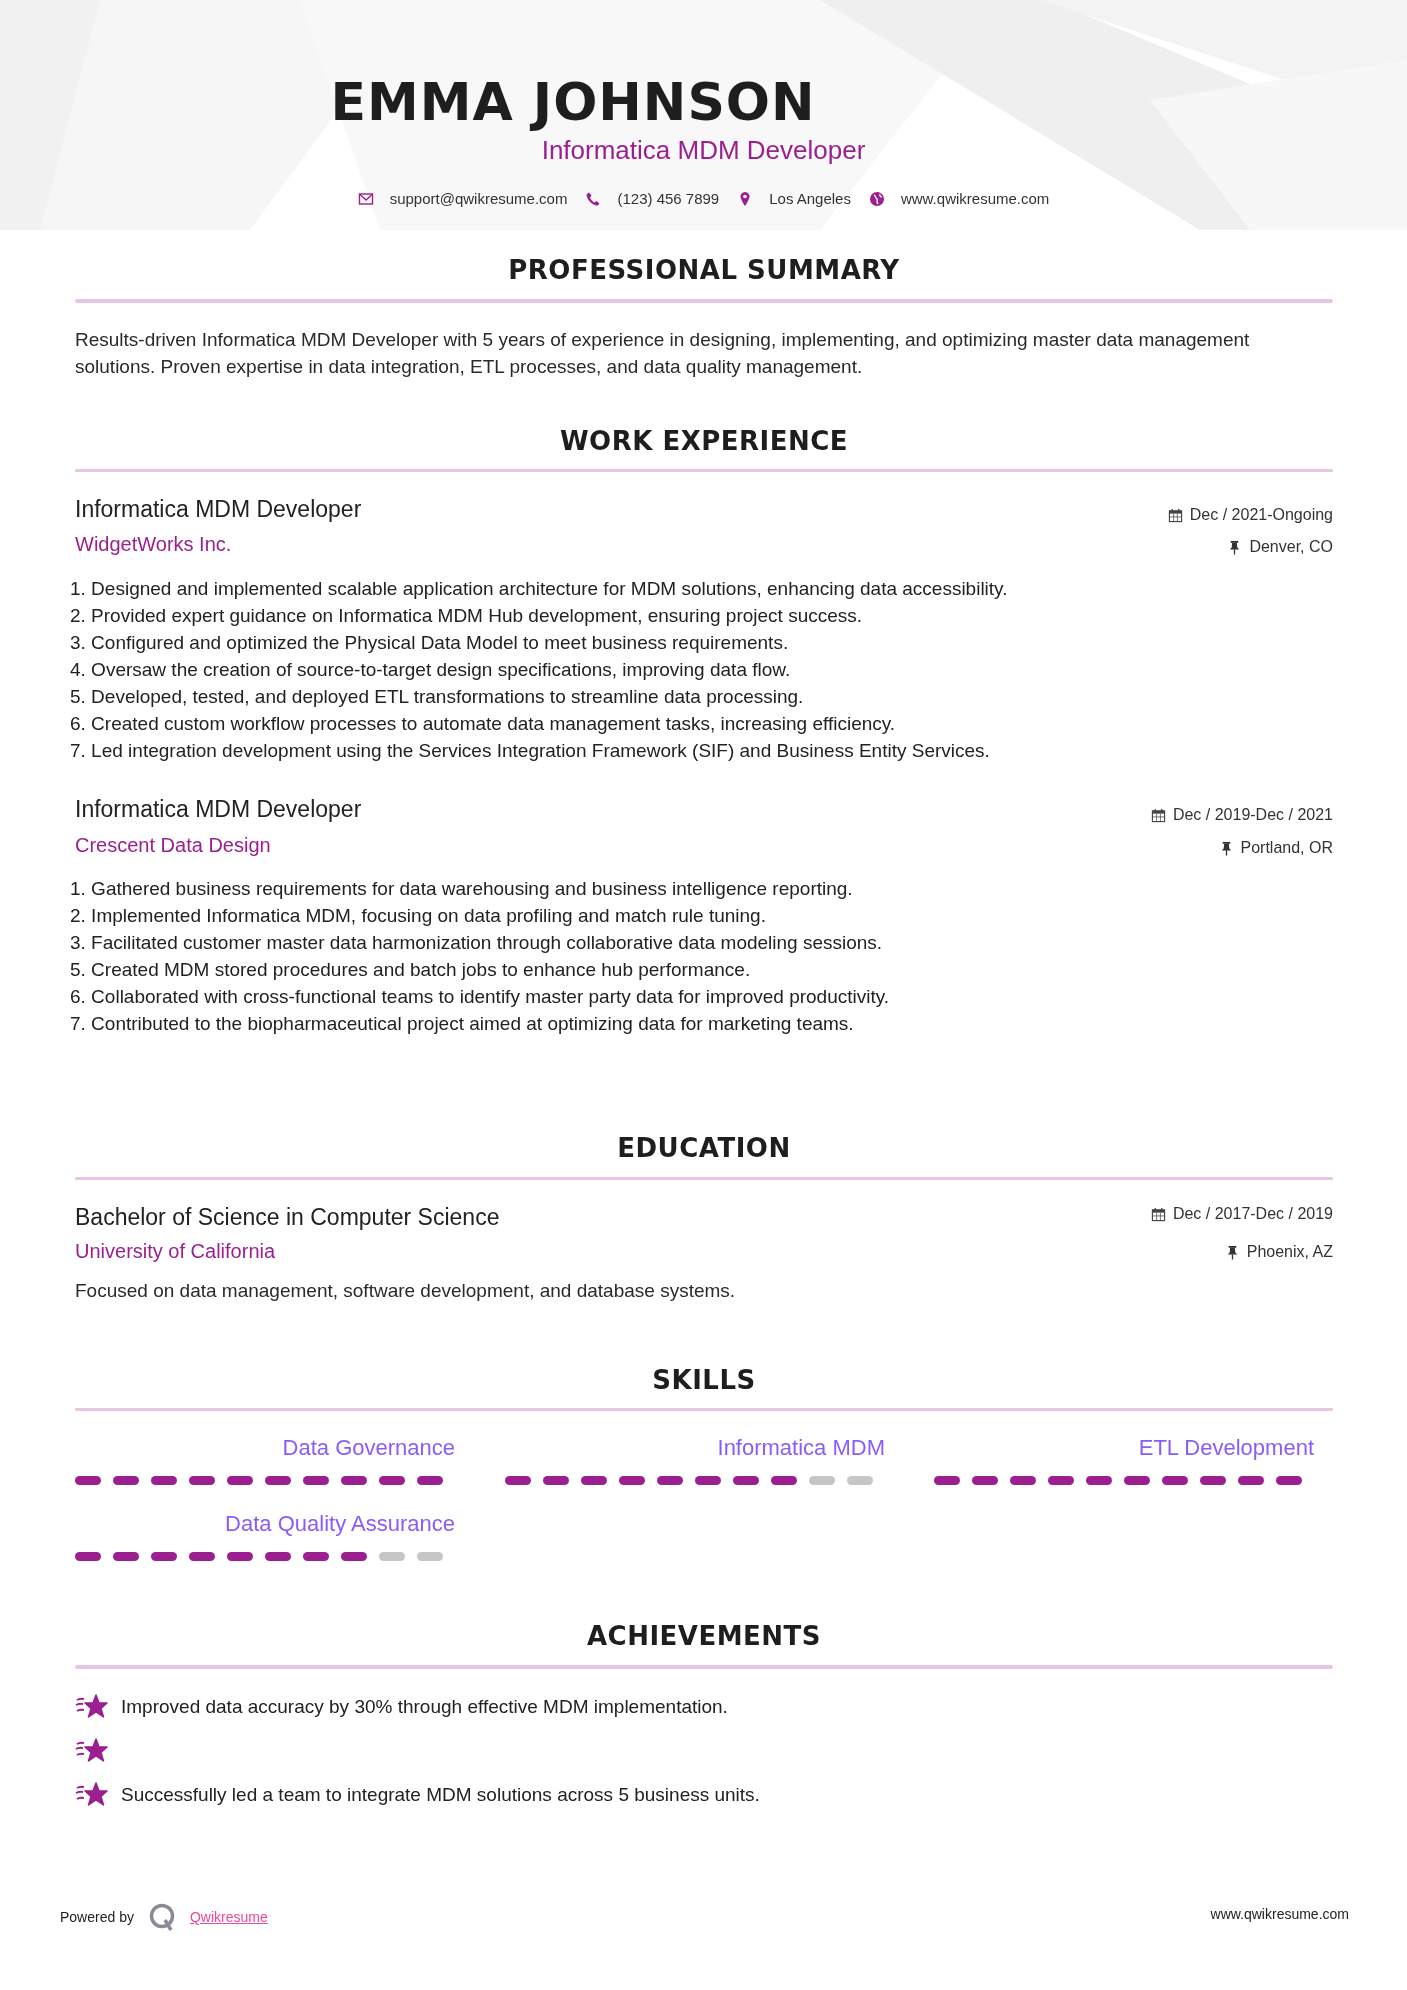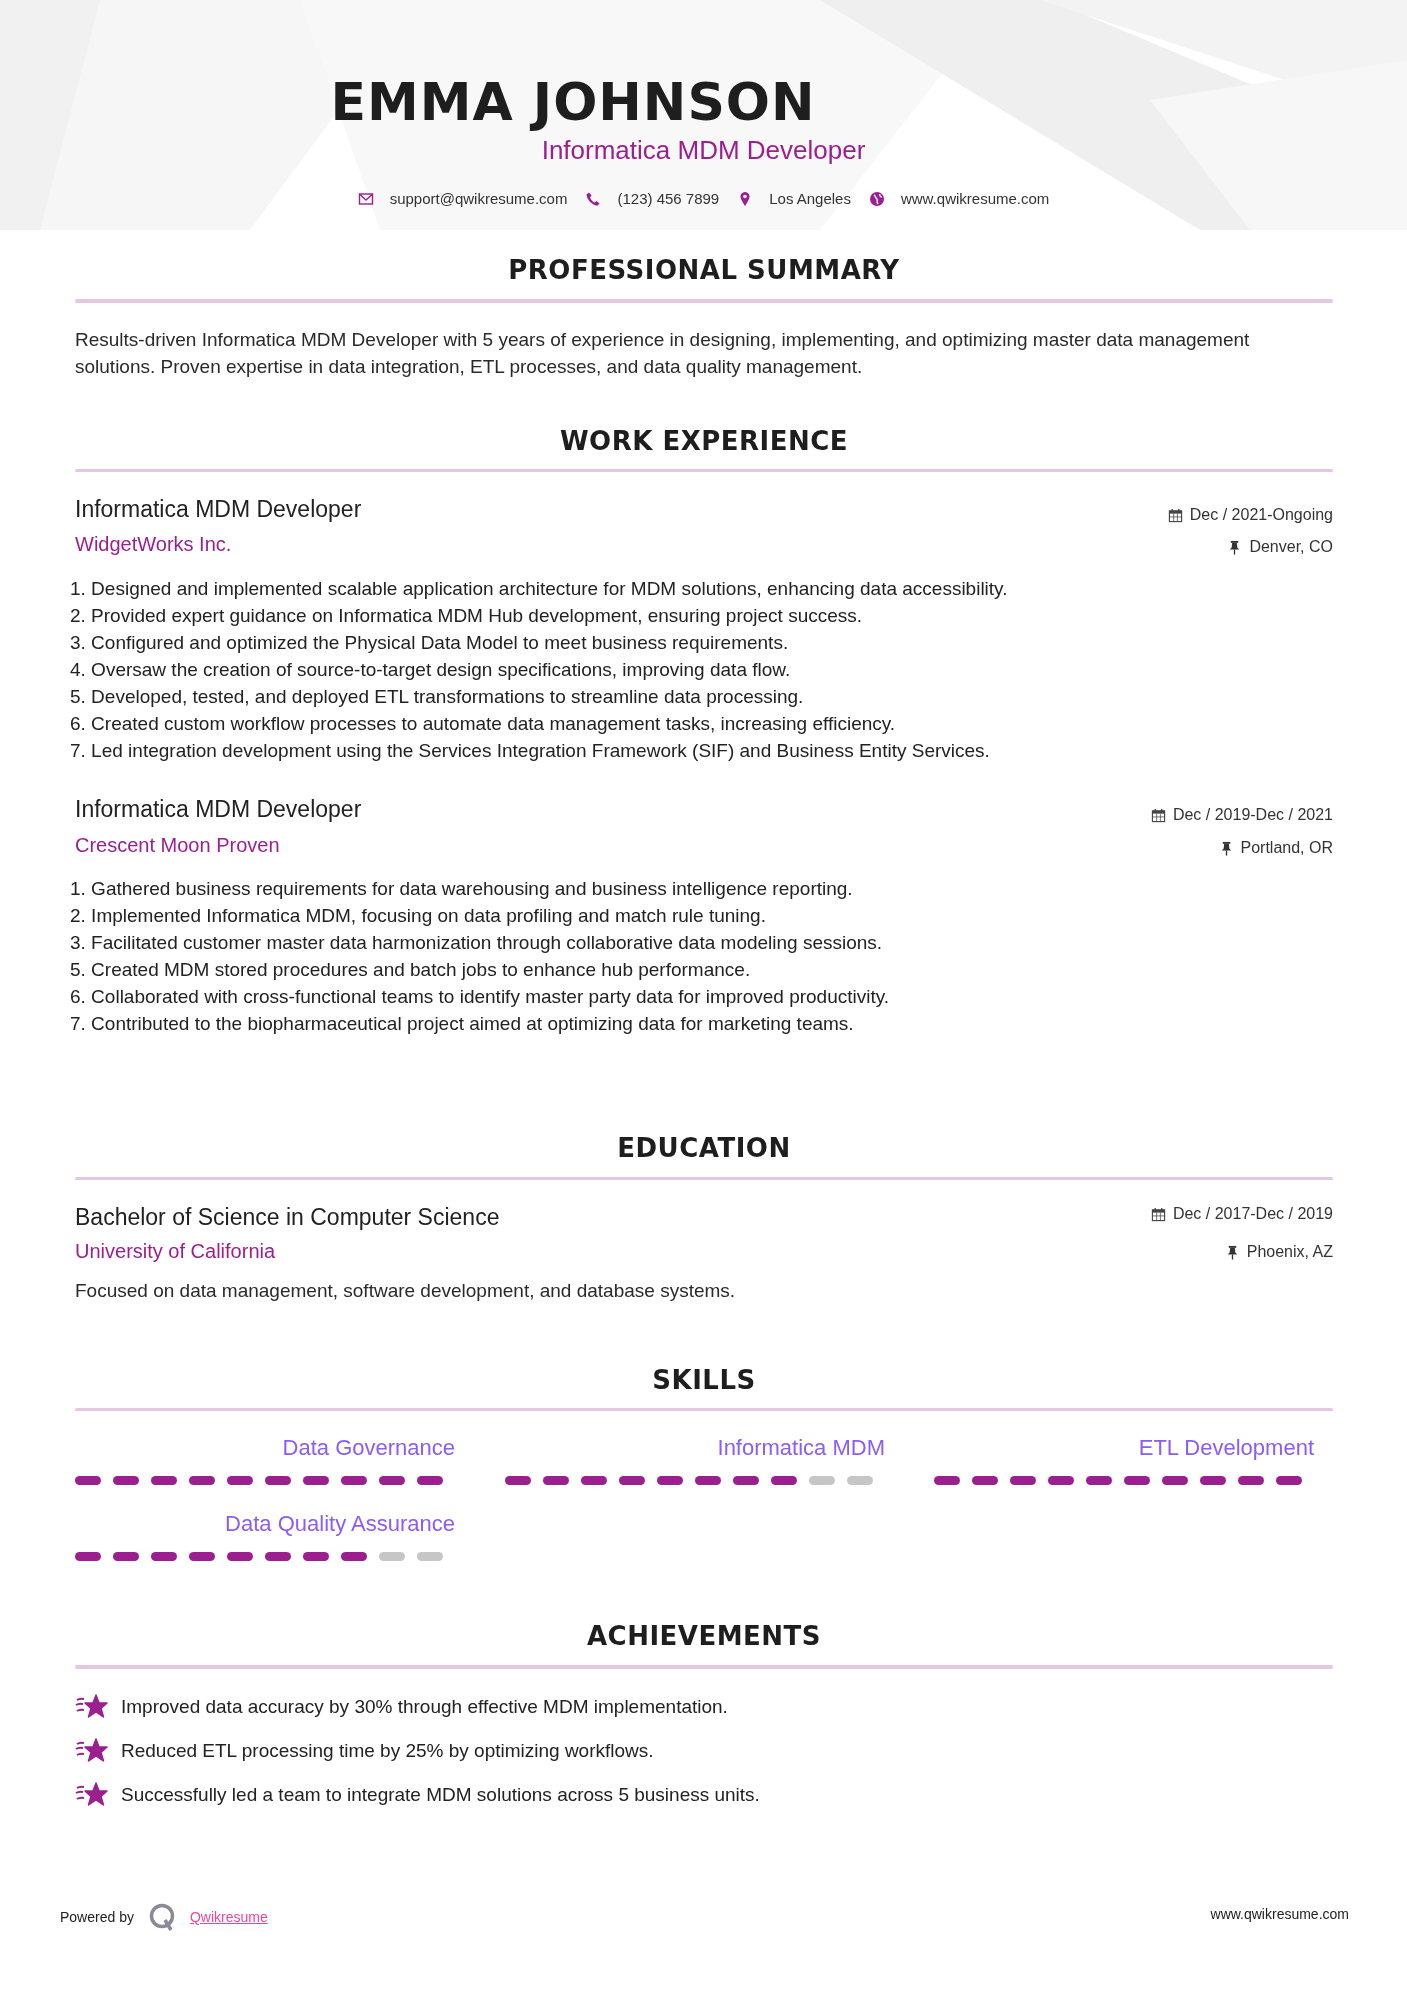--- a/index.html
+++ b/index.html
@@ -150,21 +150,21 @@
         <rect x="1.5" y="3" width="13" height="11.5" fill="none" stroke="#444" stroke-width="1.2"></rect>
         <rect x="1.5" y="3" width="13" height="3" fill="#444"></rect>
         <line x1="4.5" y1="1" x2="4.5" y2="4" stroke="#444" stroke-width="1.4"></line>
         <line x1="11.5" y1="1" x2="11.5" y2="4" stroke="#444" stroke-width="1.4"></line>
         <line x1="1.5" y1="9.5" x2="14.5" y2="9.5" stroke="#444" stroke-width="0.8"></line>
         <line x1="6" y1="6" x2="6" y2="14.5" stroke="#444" stroke-width="0.8"></line>
         <line x1="10" y1="6" x2="10" y2="14.5" stroke="#444" stroke-width="0.8"></line>
       </svg>
     <span>Dec / 2019-Dec / 2021</span>
   </div>
-  <div class="company" style="top:834px">Crescent Moon Proven</div>
+  <div class="company" style="top:834px">Crescent Data Design</div>
   <div class="meta" style="top:839px">
     <svg viewBox="0 0 16 16">
         <rect x="4" y="1" width="8" height="2" fill="#333"></rect>
         <path d="M5.5 3 L10.5 3 L11 8 L13 10 L3 10 L5 8 Z" fill="#333"></path>
         <line x1="8" y1="10" x2="8" y2="15.5" stroke="#333" stroke-width="1.4"></line>
       </svg>
     <span>Portland, OR</span>
   </div>
   <ul class="bullets" style="top:875px">
     <li>1. Gathered business requirements for data warehousing and business intelligence reporting.</li>
@@ -277,21 +277,20 @@
       </svg>
     <span>Improved data accuracy by 30% through effective MDM implementation.</span>
   </div>
   <div class="ach" style="top:1736px">
     <svg class="star" viewBox="0 0 34 30">
         <path d="M21 3 L24 11 L32 11 L26 16.5 L28.5 25 L21 20 L13.5 25 L16 16.5 L10 11 L18 11 Z" fill="#9b1f8f" stroke="#9b1f8f" stroke-linejoin="round" stroke-width="1.5"></path>
         <path d="M2 8 Q5 6 9 7" stroke="#9b1f8f" stroke-width="2" fill="none"></path>
         <path d="M1 13 Q4 11 8 12" stroke="#9b1f8f" stroke-width="2" fill="none"></path>
         <path d="M2 19 Q5 17 9 18" stroke="#9b1f8f" stroke-width="2" fill="none"></path>
       </svg>
-    <span>Reduced ETL processing time by 25% by optimizing workflows.</span>
   </div>
   <div class="ach" style="top:1780px">
     <svg class="star" viewBox="0 0 34 30">
         <path d="M21 3 L24 11 L32 11 L26 16.5 L28.5 25 L21 20 L13.5 25 L16 16.5 L10 11 L18 11 Z" fill="#9b1f8f" stroke="#9b1f8f" stroke-linejoin="round" stroke-width="1.5"></path>
         <path d="M2 8 Q5 6 9 7" stroke="#9b1f8f" stroke-width="2" fill="none"></path>
         <path d="M1 13 Q4 11 8 12" stroke="#9b1f8f" stroke-width="2" fill="none"></path>
         <path d="M2 19 Q5 17 9 18" stroke="#9b1f8f" stroke-width="2" fill="none"></path>
       </svg>
     <span>Successfully led a team to integrate MDM solutions across 5 business units.</span>
   </div>

